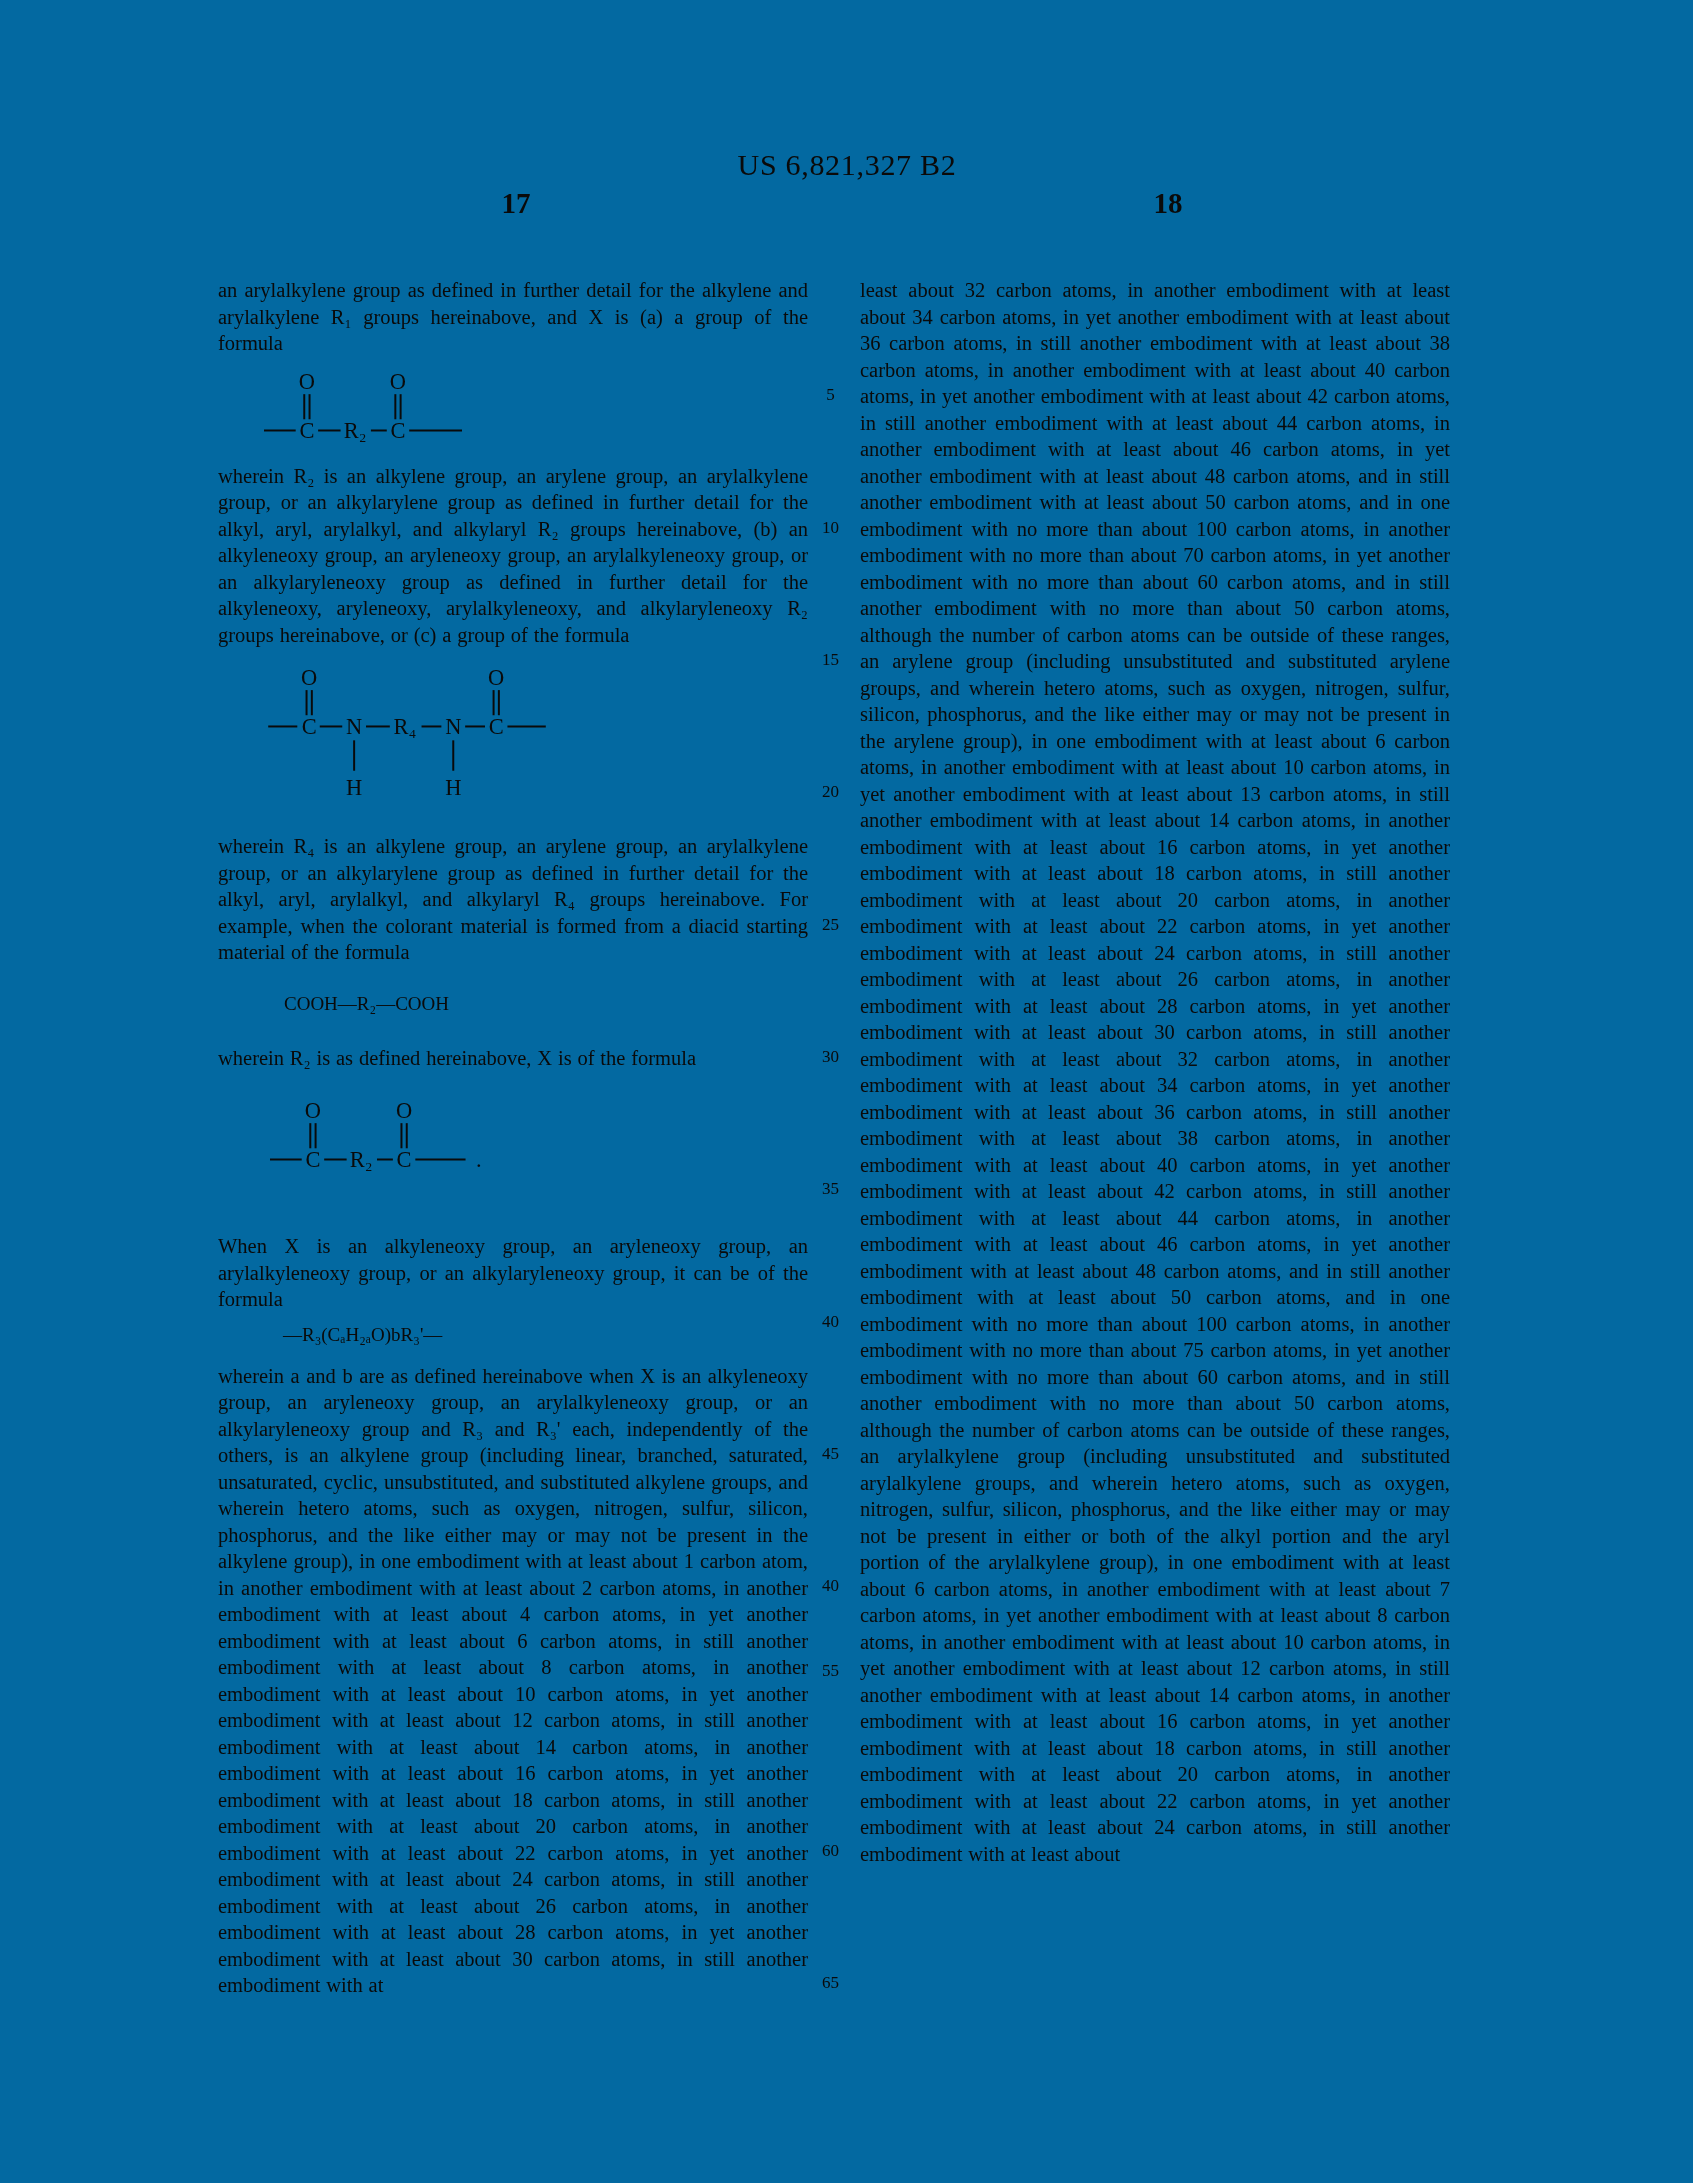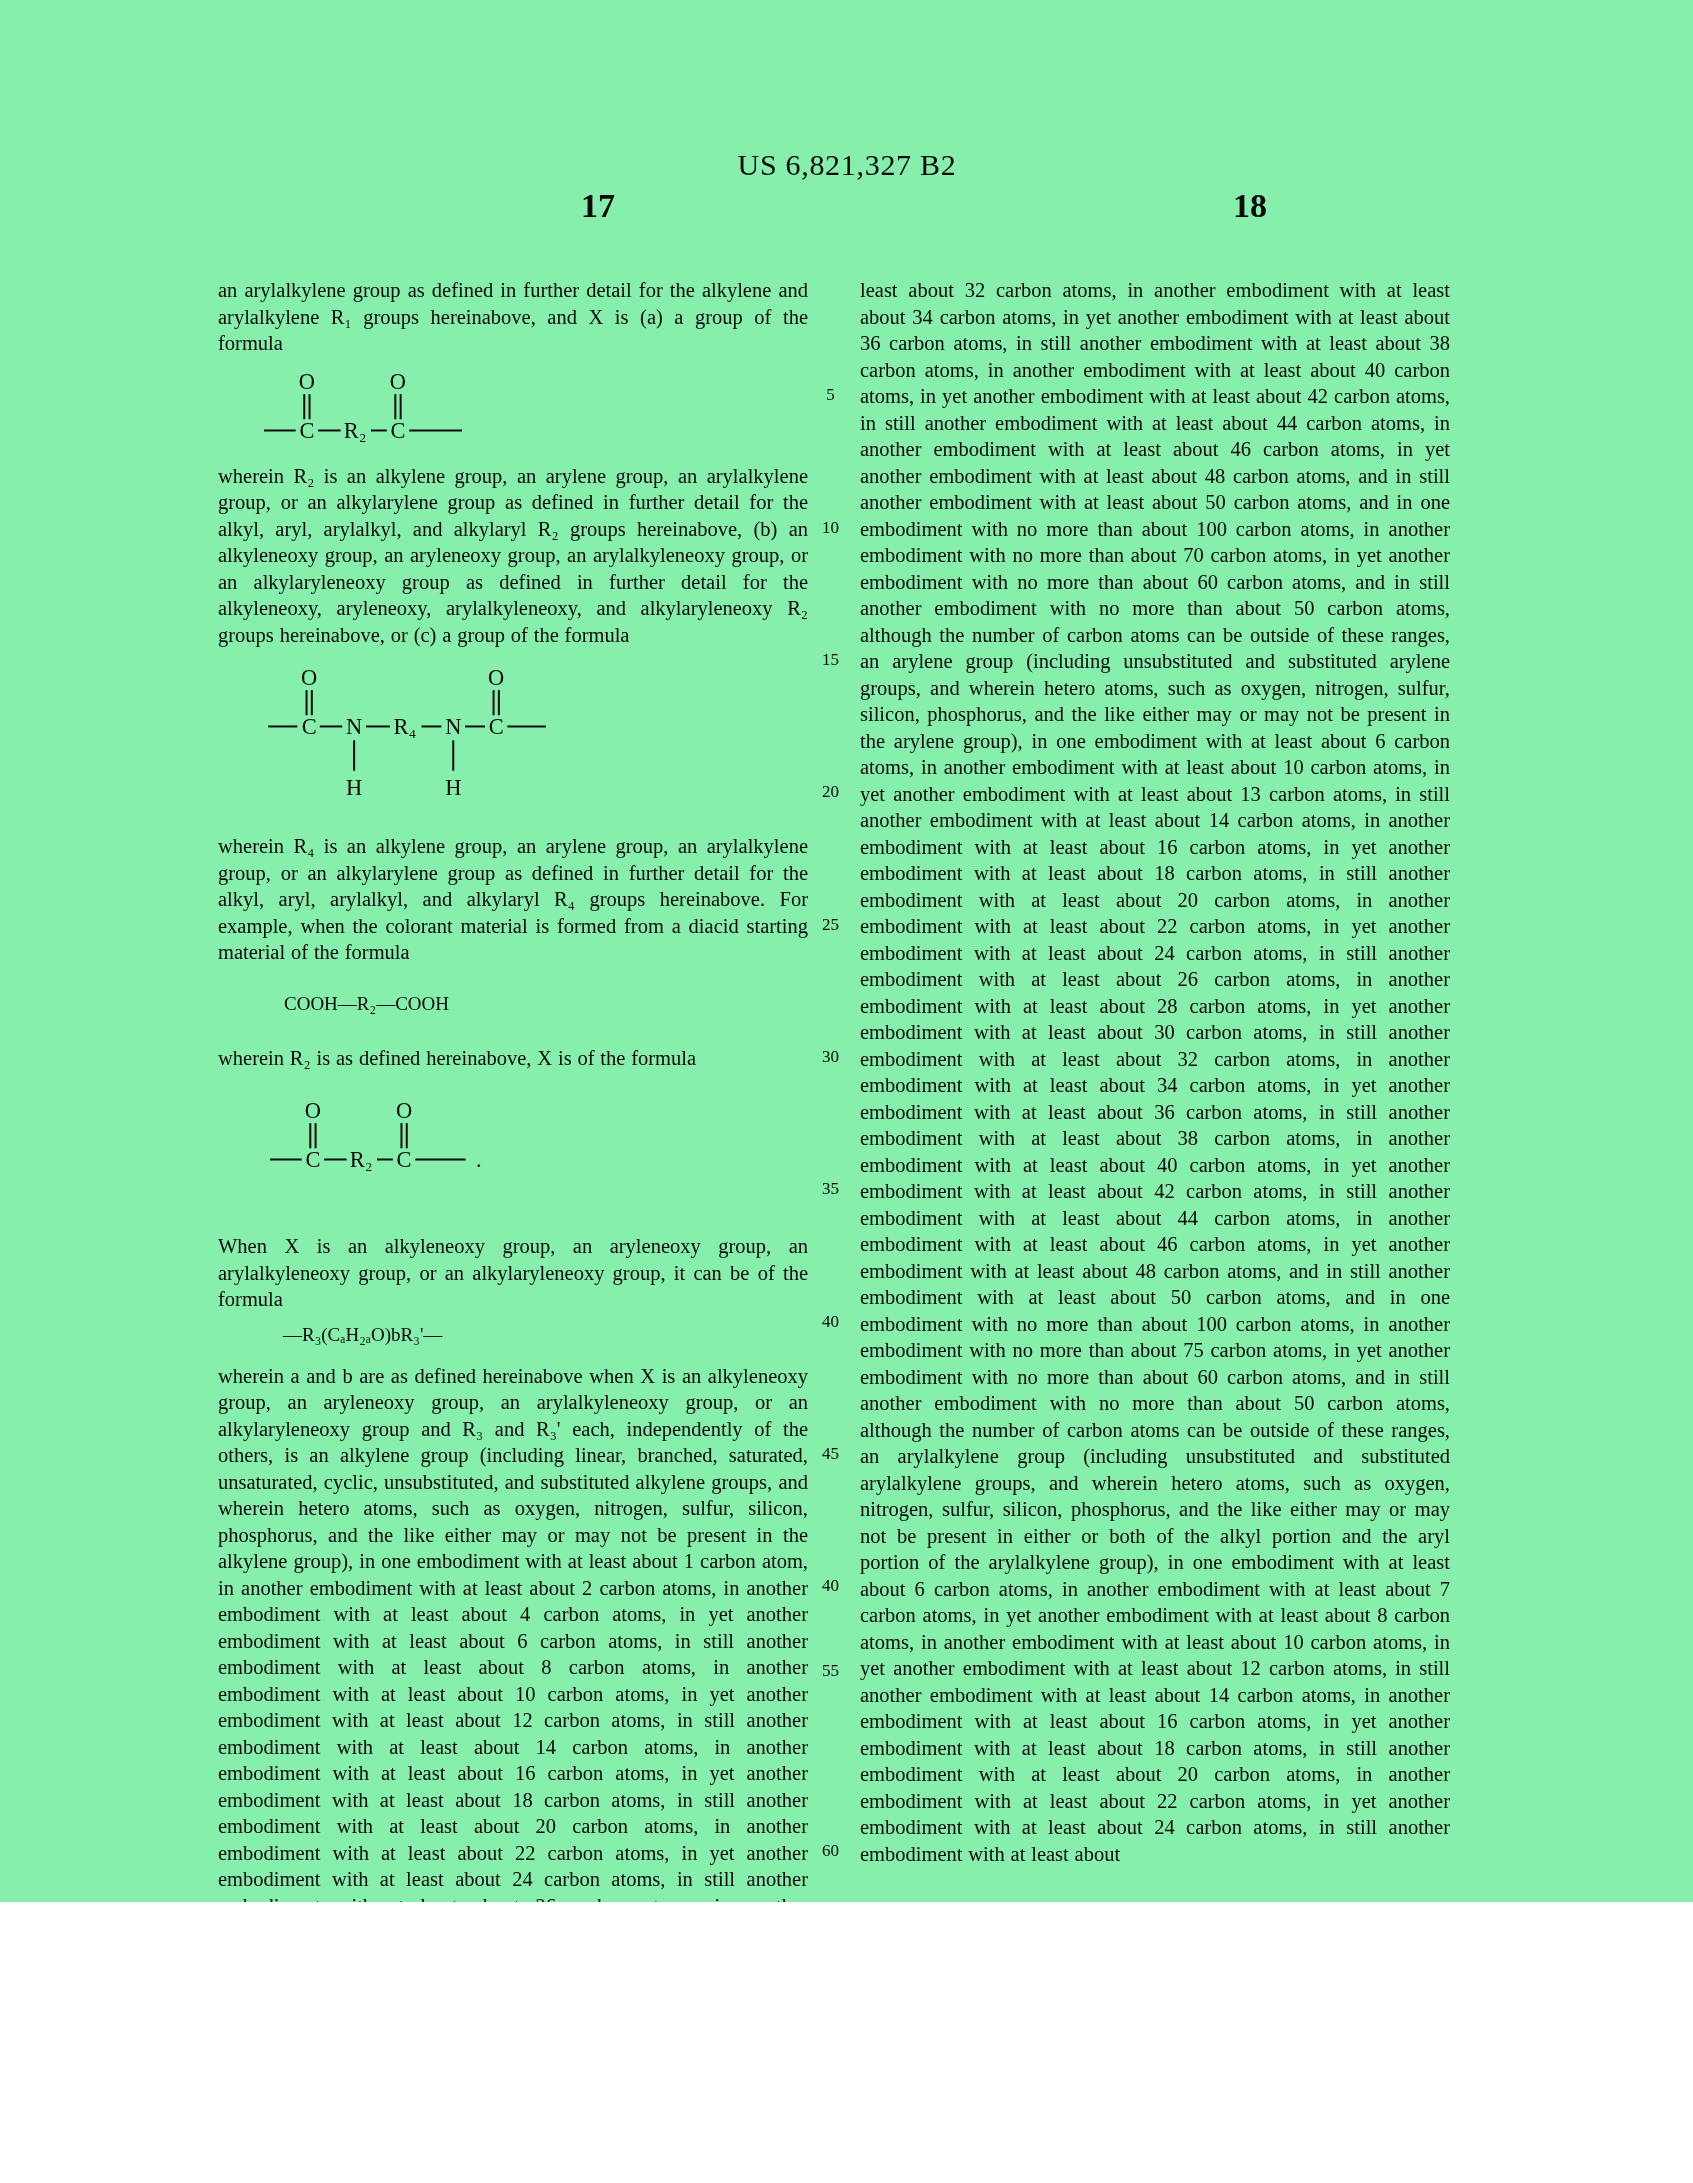--- a/index.html
+++ b/index.html
@@ -1,25 +1,25 @@
 <!DOCTYPE html>
 <html style="font-size:10.6px"><head>
 <meta charset="utf-8">
 <style>
   html, body { margin: 0; padding: 0; background: #ffffff; }
   #page {
-    position: relative; width: 1694px; height: 1902px; background: #86efac;
+    position: relative; width: 1694px; height: 2183px; background: #0369a1;
     font-family: "Liberation Serif", "DejaVu Serif", serif; color: #0a0a0a;
     overflow: hidden;
   }
   .patent-number {
     position: absolute; top: 148px; left: 0; width: 1694px;
     text-align: center; font-size: 30px; letter-spacing: 0.7px; white-space: nowrap;
   }
-  .col-number { position: absolute; top: 187px; width: 198px; text-align: right; font-size: 34px; font-weight: bold; }
+  .col-number { position: absolute; top: 187px; width: 198px; text-align: center; font-size: 29px; font-weight: bold; }
   #col-num-left  { left: 417px; }
   #col-num-right { left: 1069px; }
   .col {
     position: absolute; top: 277px; width: 590px;
     font-size: 20.5px; line-height: 26.5px; text-align: justify;
     word-spacing: 0.7px;
   }
   #left-col  { left: 218px; }
   #right-col { left: 860px; }
   .col p { margin: 0; padding: 0; }

